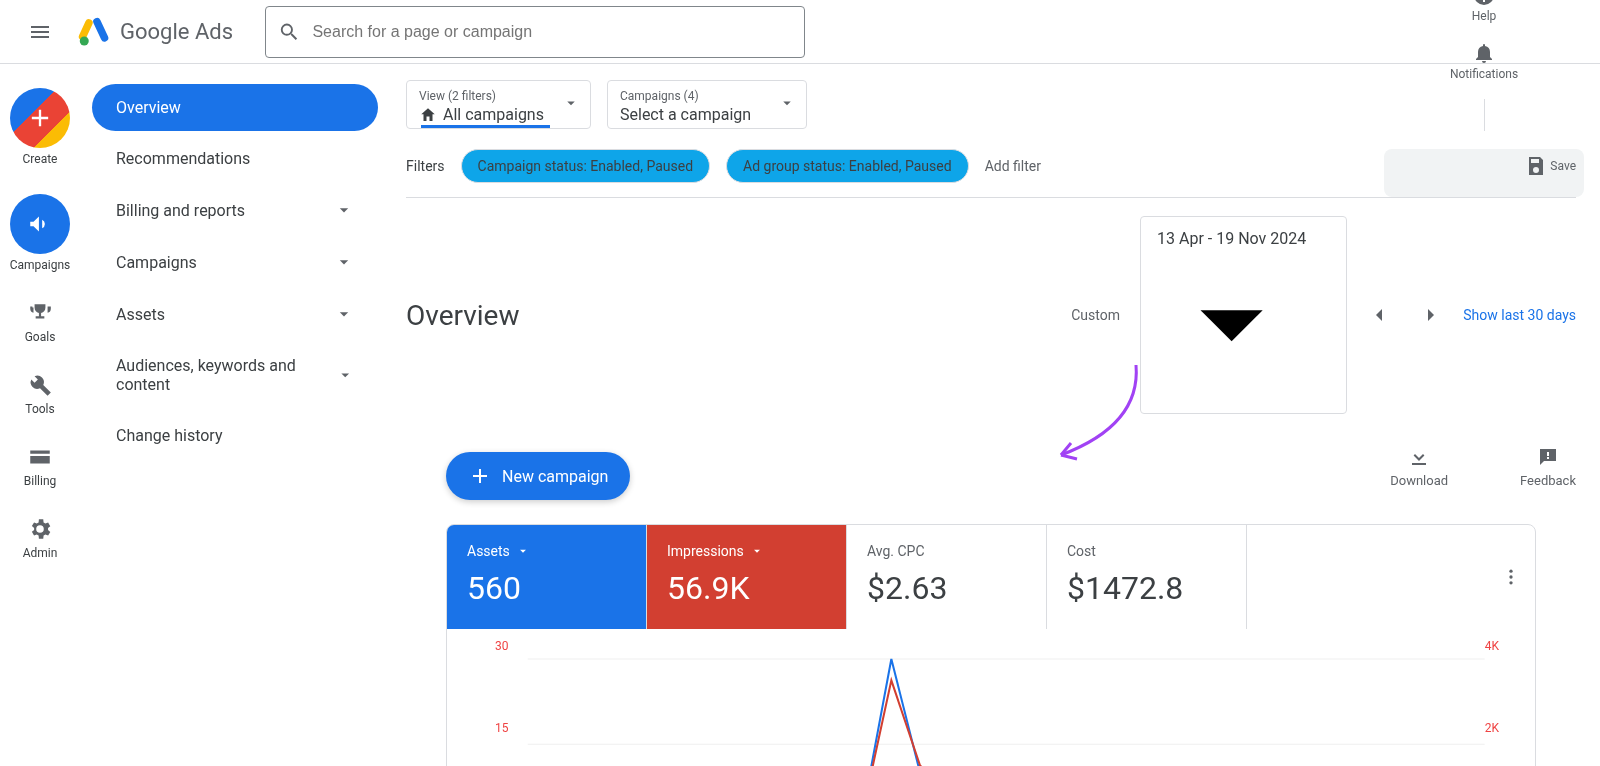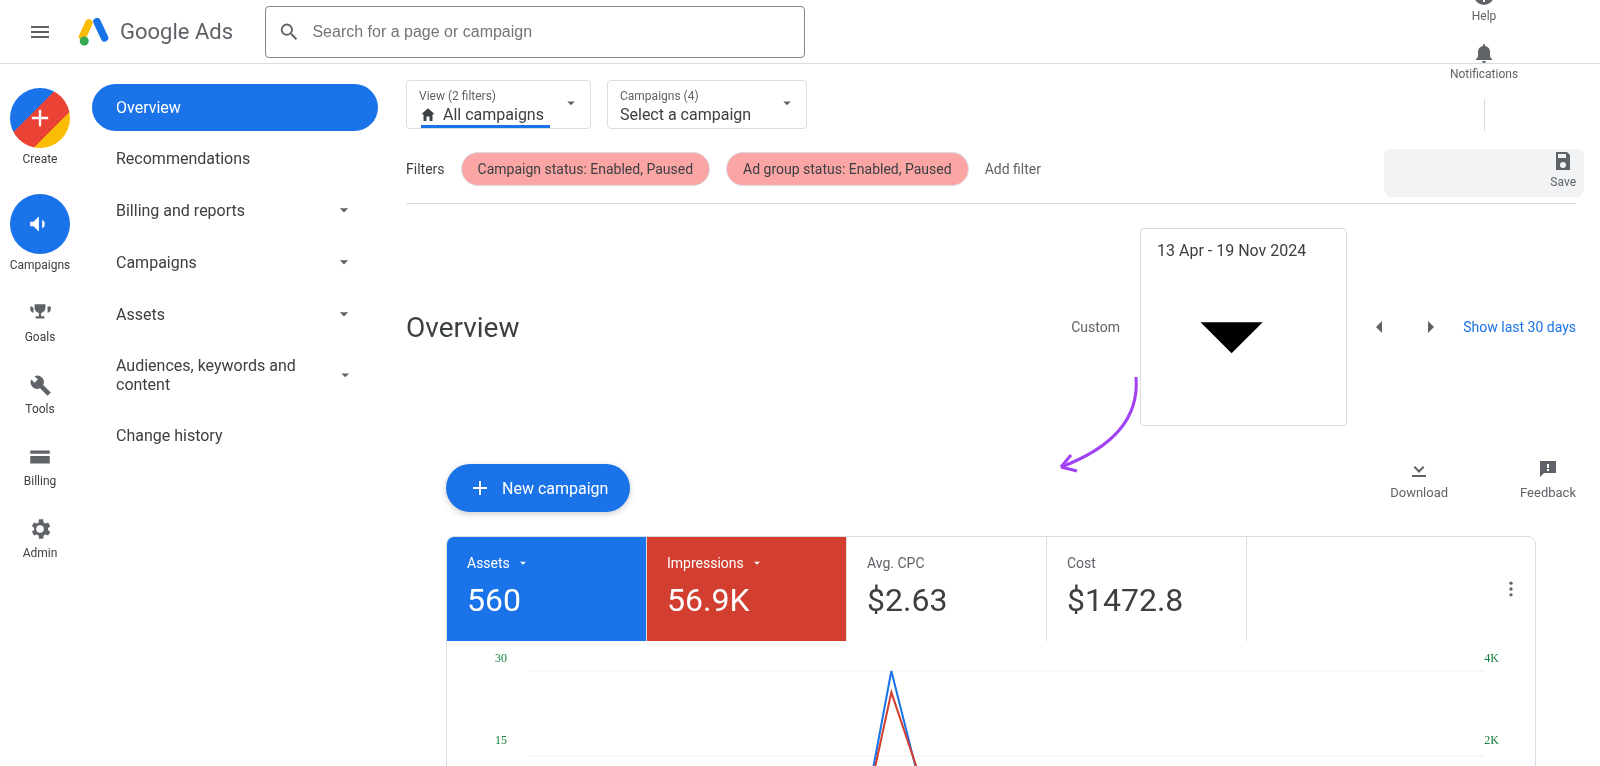--- a/index.html
+++ b/index.html
@@ -50,25 +50,25 @@
 .sel-row { display: flex; gap: 16px; margin-bottom: 12px; }
 .sel-box { border: 1px solid #dadce0; border-radius: 4px; padding: 8px 12px 4px 12px; min-width: 185px; cursor: pointer; position: relative; }
 .sel-box .sel-label { font-size: 12px; color: #5f6368; }
 .sel-box .sel-val { display: flex; align-items: center; gap: 6px; font-size: 16px; color: #3c4043; margin-top: 2px; }
 .sel-box .sel-val svg { width: 18px; height: 18px; fill: #3c4043; }
 .sel-box .sel-arrow { position: absolute; right: 10px; top: 50%; transform: translateY(-50%); }
 .sel-box .sel-arrow svg { width: 18px; height: 18px; fill: #5f6368; }
 .sel-box .underline { position: absolute; left: 14px; right: 40px; bottom: 0; height: 3px; background: #1a73e8; }
 
 
-.filters-row { display: flex; align-items: center; gap: 16px; padding: 8px 0 14px 0; margin-bottom: 24px; border-bottom: 1px solid #dadce0; }
+.filters-row { display: flex; align-items: center; gap: 16px; padding: 8px 0 14px 0; margin-bottom: 18px; border-bottom: 1px solid #dadce0; }
 .filters-lbl { font-size: 14px; color: #3c4043; }
-.chip { border: 1px solid #dadce0; border-radius: 18px; padding: 8px 16px; font-size: 14px; color: #3c4043; background: #fca5a5; cursor: pointer; }
+.chip { border: 1px solid #dadce0; border-radius: 18px; padding: 8px 16px; font-size: 14px; color: #3c4043; background: #0ea5e9; cursor: pointer; }
 .add-filter { color: #5f6368; font-size: 14px; cursor: pointer; }
-.save-area { margin-left: auto; display: flex; flex-direction: column; align-items: center; gap: 2px; cursor: pointer; }
+.save-area { margin-left: auto; display: flex; flex-direction: row; align-items: center; gap: 2px; cursor: pointer; }
 .save-area svg { width: 24px; height: 24px; fill: #5f6368; }
 .save-area span { font-size: 12px; color: #5f6368; }
 
 
 .title-row { display: flex; align-items: center; gap: 12px; margin-bottom: 18px; }
 .page-title { font-size: 28px; color: #3c4043; }
 .title-spacer { flex: 1; }
 .custom-lbl { font-size: 14px; color: #5f6368; margin-right: 8px; }
 .date-sel { border: 1px solid #dadce0; border-radius: 4px; padding: 12px 40px 12px 16px; font-size: 16px; color: #3c4043; position: relative; cursor: pointer; }
 .date-sel .sel-arrow { right: 12px; }
@@ -95,21 +95,21 @@
 .metric svg { width: 14px; height: 14px; fill: currentColor; }
 .metric.c1 { background: #1a73e8; color: #fff; }
 .metric.c2 { background: #d23f31; color: #fff; }
 .metric.c3, .metric.c4 { background: #fff; color: #3c4043; }
 .metric.c3 .m-label, .metric.c4 .m-label { color: #5f6368; }
 .metric-more { margin-left: auto; width: 48px; display: flex; align-items: center; justify-content: center; cursor: pointer; }
 .metric-more svg { width: 20px; height: 20px; fill: #5f6368; }
 
 
 .chart-wrap { position: relative; height: 220px; padding: 14px 30px 14px 40px; }
-.yl, .yr { position: absolute; font-size: 12px; color: #15803d; font-family: Liberation Serif, serif; }
+.yl, .yr { position: absolute; font-size: 12px; color: #ef4444; }
 .yl { left: 48px; }
 .yr { right: 36px; }
 .chart-svg { width: 100%; height: 100%; }
 </style>
 </head>
 <body>
 
 <div class="hdr">
   <div class="menu-btn">
     <svg viewBox="0 0 24 24">

